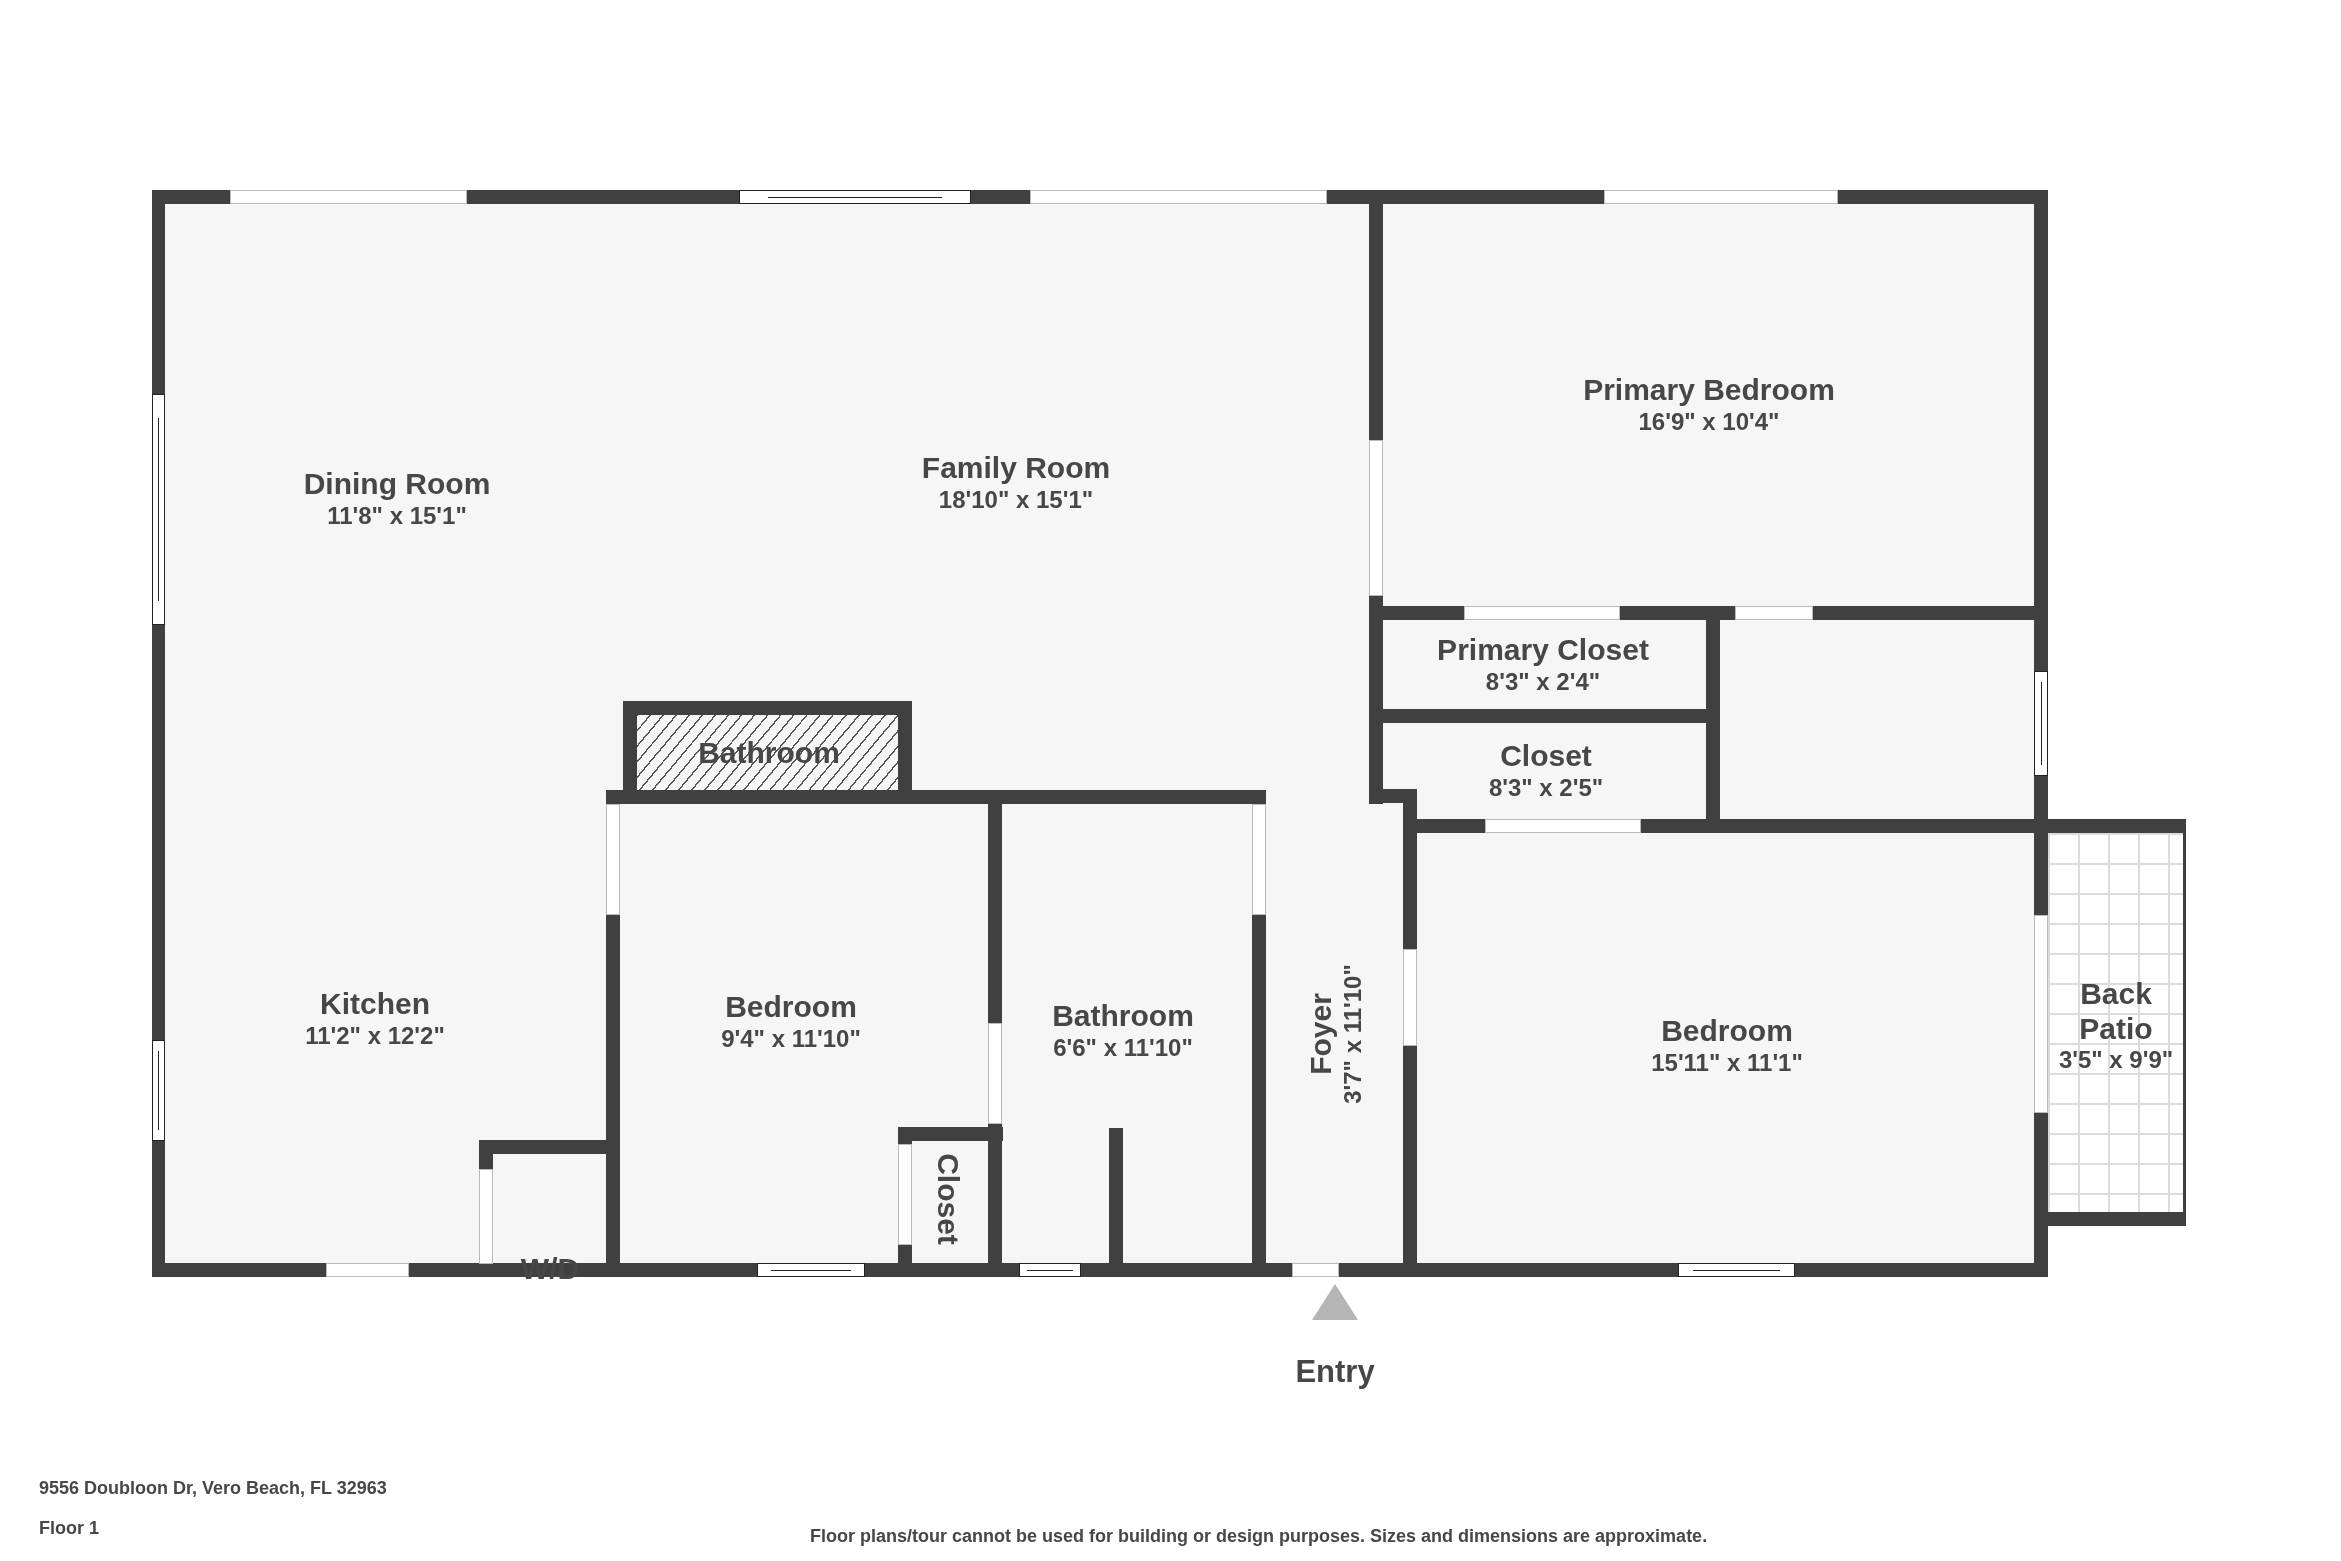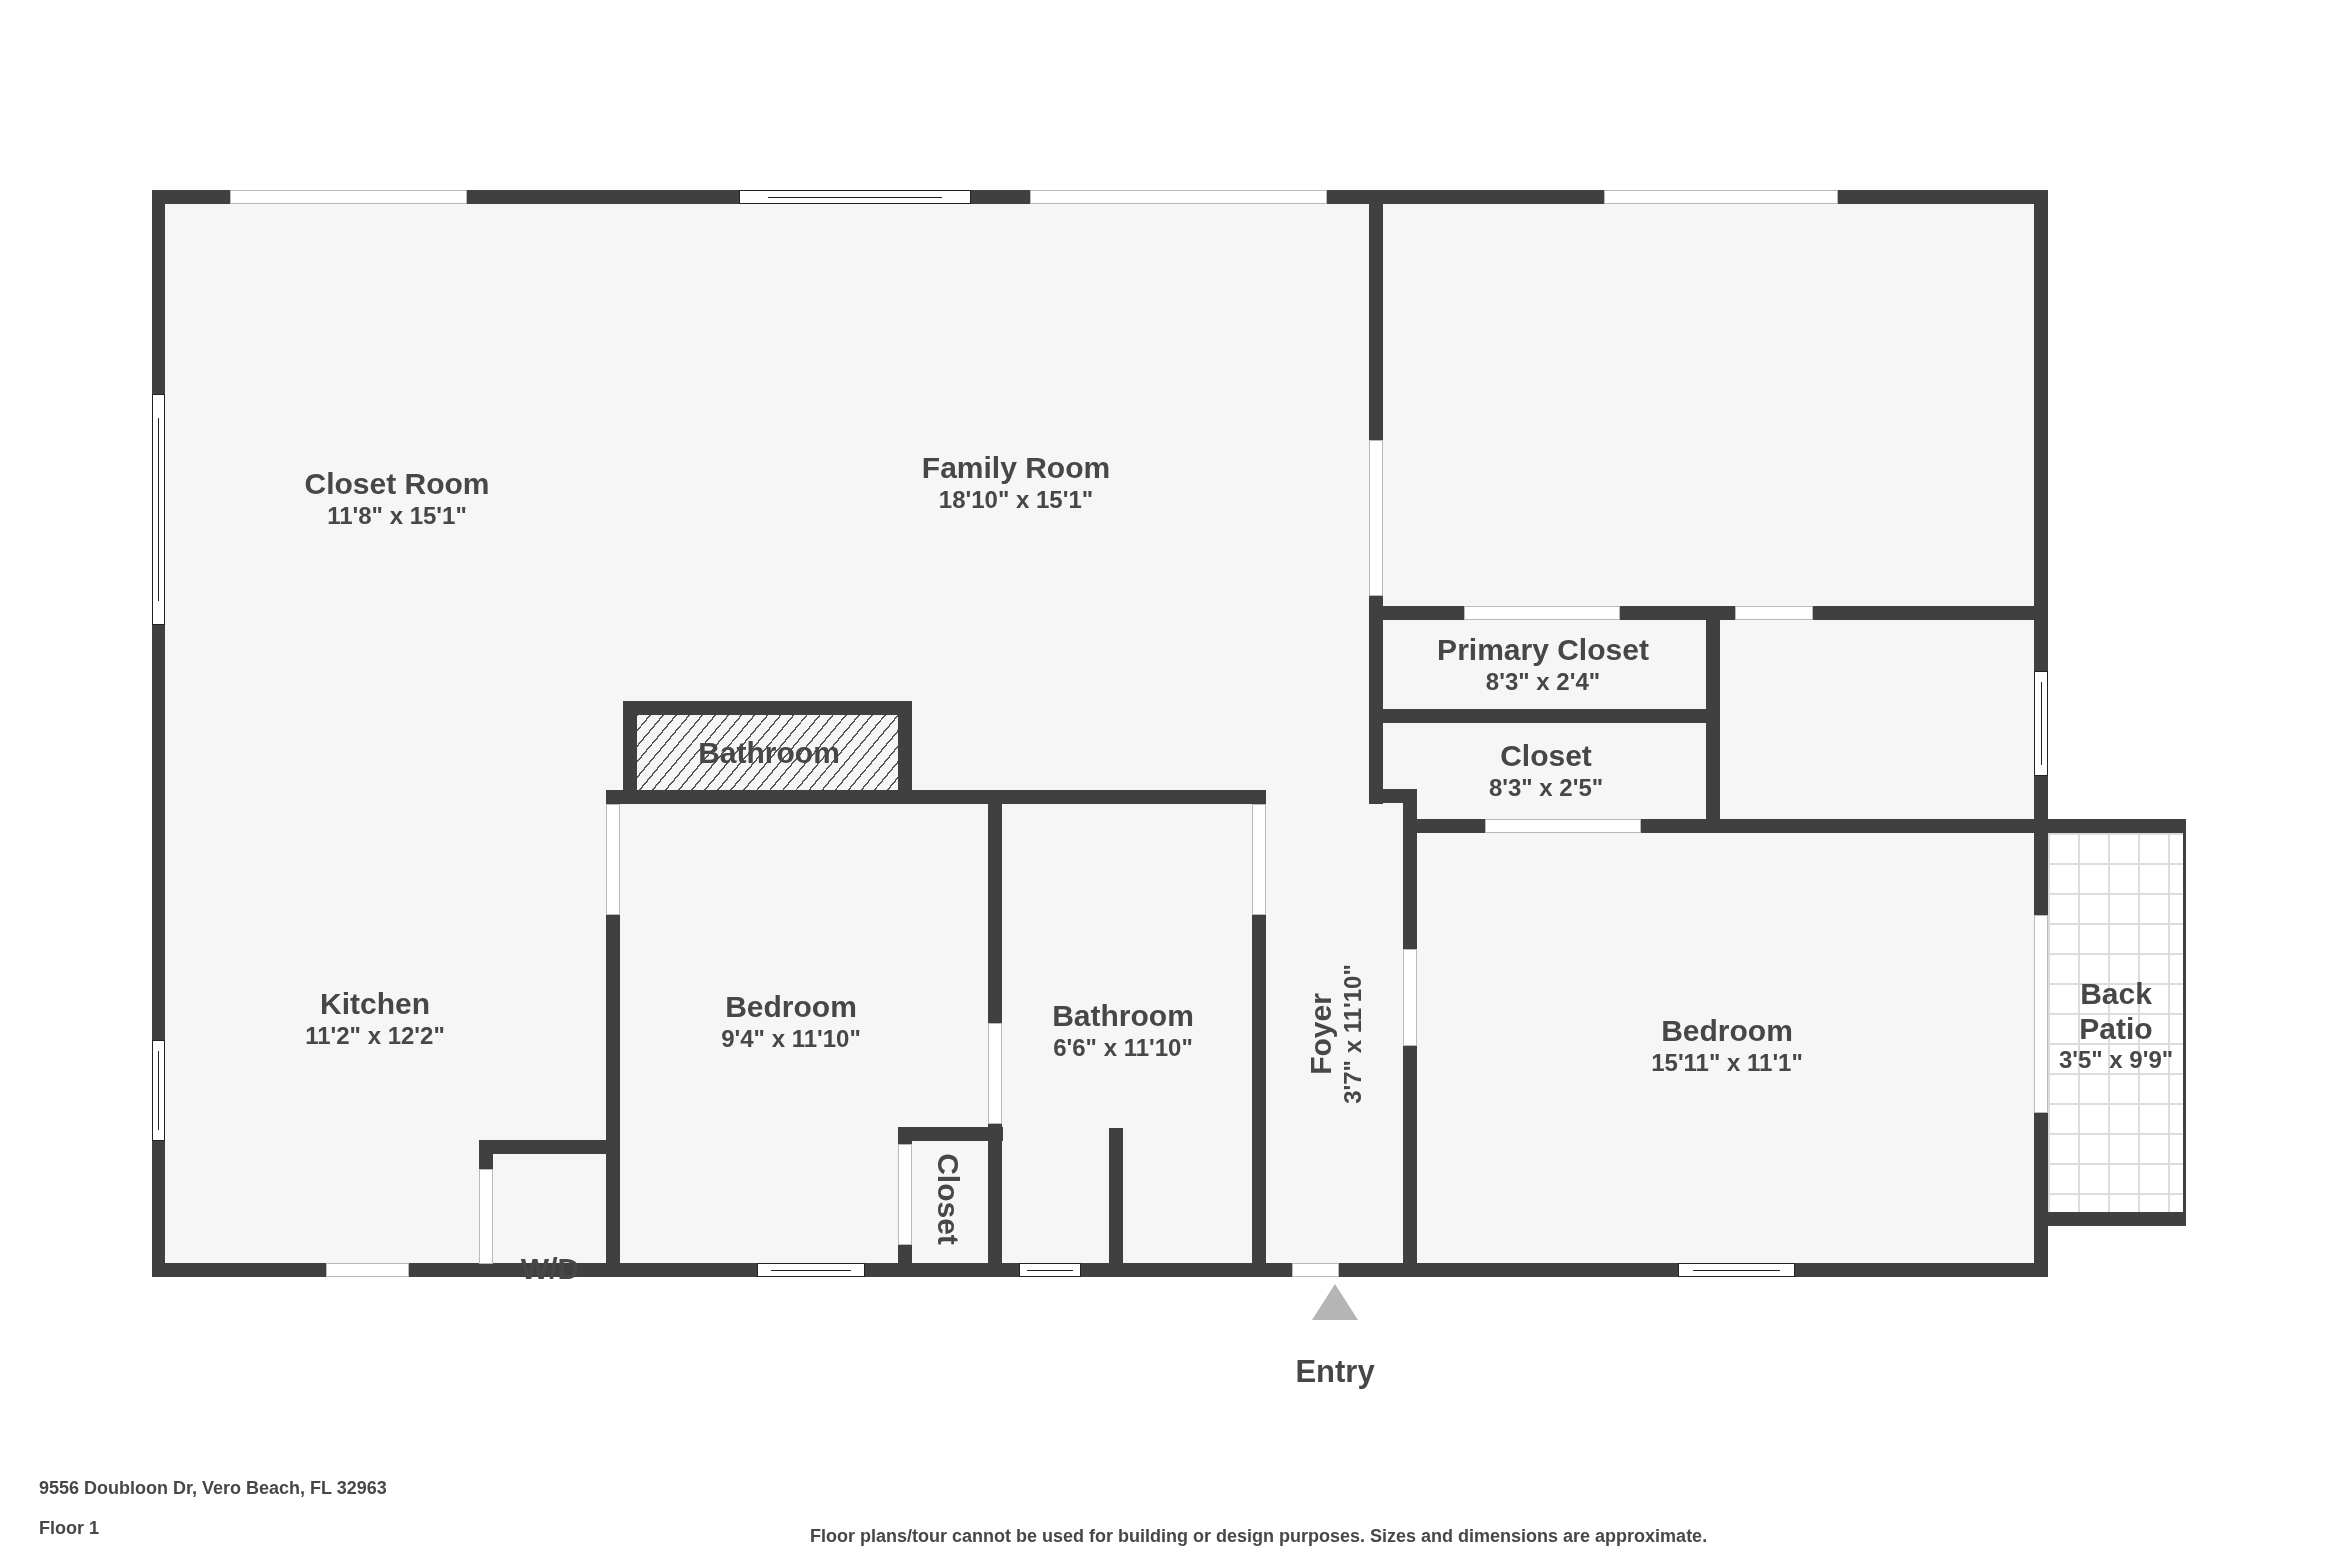--- a/index.html
+++ b/index.html
@@ -100,26 +100,30 @@
 
   <div class="wall" style="left:898px;top:1127px;width:105px;height:14px;"></div>
   <div class="wall" style="left:898px;top:1127px;width:14px;height:150px;"></div>
   <div class="win" style="left:898px;top:1144px;width:14px;height:101px;"></div>
 
   <div class="wall" style="left:479px;top:1140px;width:141px;height:14px;"></div>
   <div class="wall" style="left:479px;top:1140px;width:14px;height:137px;"></div>
   <div class="win" style="left:479px;top:1169px;width:14px;height:95px;"></div>
 
   <div class="label" style="left:397px;top:498px;">
-    <span class="name">Closet Room</span>
+    <span class="name">Dining Room</span>
     <span class="dim">11'8" x 15'1"</span>
   </div>
   <div class="label" style="left:1016px;top:482px;">
     <span class="name">Family Room</span>
     <span class="dim">18'10" x 15'1"</span>
+  </div>
+  <div class="label" style="left:1709px;top:404px;">
+    <span class="name">Primary Bedroom</span>
+    <span class="dim">16'9" x 10'4"</span>
   </div>
   <div class="label" style="left:1543px;top:664px;">
     <span class="name">Primary Closet</span>
     <span class="dim">8'3" x 2'4"</span>
   </div>
   <div class="label" style="left:1546px;top:770px;">
     <span class="name">Closet</span>
     <span class="dim">8'3" x 2'5"</span>
   </div>
   <div class="label" style="left:769px;top:753px;">

